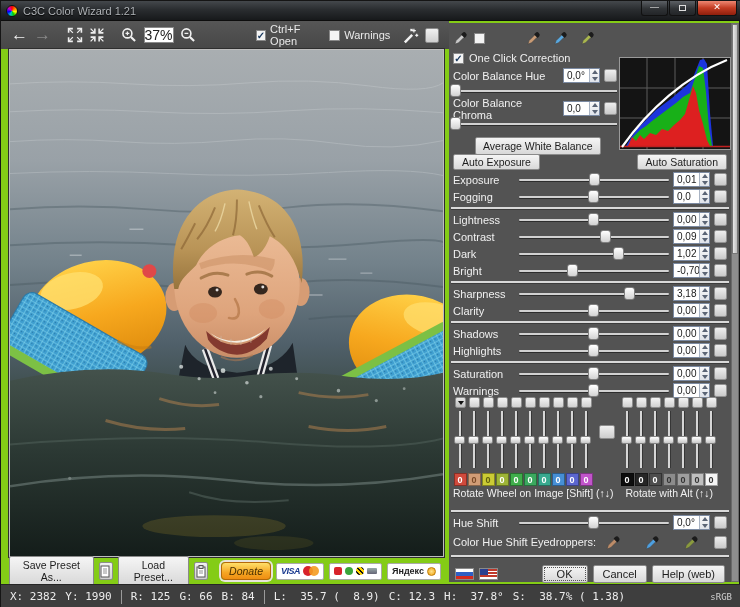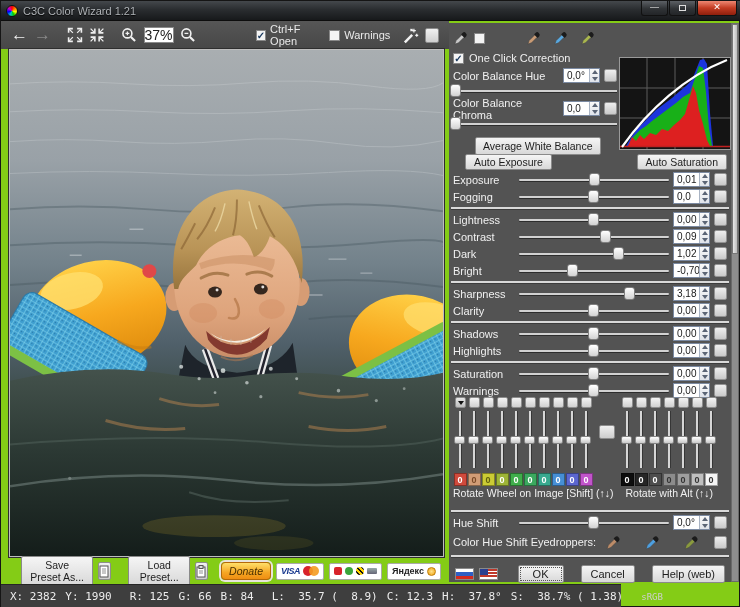--- a/index.html
+++ b/index.html
@@ -64,21 +64,21 @@
   .srow { display:flex; align-items:center; gap:4px; height:17px; padding:0 4px; }
   .srow .lbl { width:62px; flex:none; }
   .track { flex:1; position:relative; height:15px; }
   .track::before { content:''; position:absolute; left:0; right:0; top:7px; height:2px;
     background:#d2d2d2; box-shadow:0 1px 0 rgba(0,0,0,.45); border-radius:1px; }
   .thumb { position:absolute; top:1px; width:11px; height:13px; margin-left:-5px;
     background:linear-gradient(#ffffff,#d2d2d2); border:1px solid #7f7f7f; border-radius:3px; }
 
   .btn { display:inline-block; background:linear-gradient(#f5f5f5,#d8d8d8);
     border:1px solid #8a8a8a; border-radius:2px; font-size:11px; color:#1d1d1d;
-    padding:2px 9px; text-align:center;margin-left:12px; }
+    padding:2px 9px; text-align:center; }
   .btn.focus { outline:1px dotted #555; outline-offset:-3px; }
 
   
   .p-top { position:absolute; left:4px; top:5px; width:164px; }
   .drop-row { display:flex; align-items:center; gap:5px; height:20px; }
   .oneclick { display:flex; align-items:center; gap:5px; margin:4px 0 3px; }
   .cbrow { display:flex; align-items:center; gap:4px; height:17px; }
   .cbrow .lbl { flex:1; }
   .cb-slider { position:relative; height:14px; margin:0 0 2px; }
   .cb-slider::before { content:''; position:absolute; left:0; right:0; top:6px; height:2px;
@@ -144,21 +144,21 @@
   .mc i:last-child  { left:6px; background:#f49b20; opacity:.9; }
   .pi-sq { width:8px; height:8px; background:#d8232a; border-radius:2px; }
   .pi-gr { width:8px; height:8px; background:#3aa53a; border-radius:50%; }
   .pi-bee { width:8px; height:8px; border-radius:50%;
     background:repeating-linear-gradient(45deg,#ffd400 0 2px,#111 2px 3.5px); }
   .pi-mk { width:10px; height:6px; background:linear-gradient(#9aa,#667); border-radius:1px; }
   .yx-txt { font-size:9px; font-weight:bold; color:#222; }
   .yx-coin { width:9px; height:9px; border-radius:50%; background:radial-gradient(#ffe08a,#f0a20a); border:1px solid #c07c08; }
 
   
-  .statusbar { position:absolute; left:0; top:583px; width:620px; height:24px;
+  .statusbar { position:absolute; left:0; top:583px; width:740px; height:24px;
     background:#3e3e3e; border-top:1px solid #262626; display:flex; align-items:center;
     gap:9px; padding:0 9px; font-family:"DejaVu Sans Mono", monospace;
     font-size:11px; color:#ececec; white-space:pre; }
   .statusbar .pipe { width:1px; height:14px; background:#9a9a9a; }
   .statusbar .spacer { flex:1; }
   .statusbar .profile { font-size:9px; color:#cfcfcf; }
 </style>
 </head>
 <body>
 

